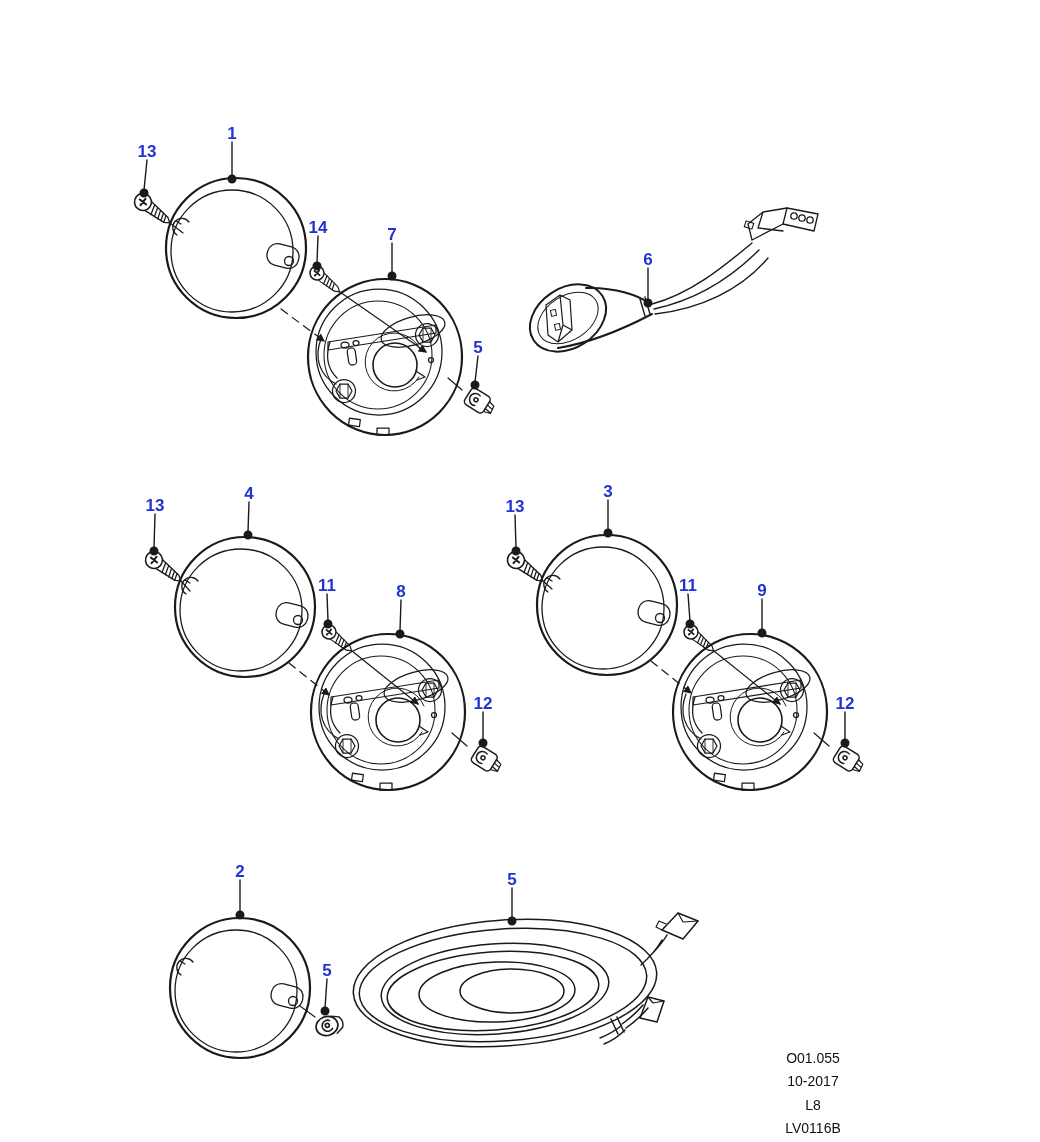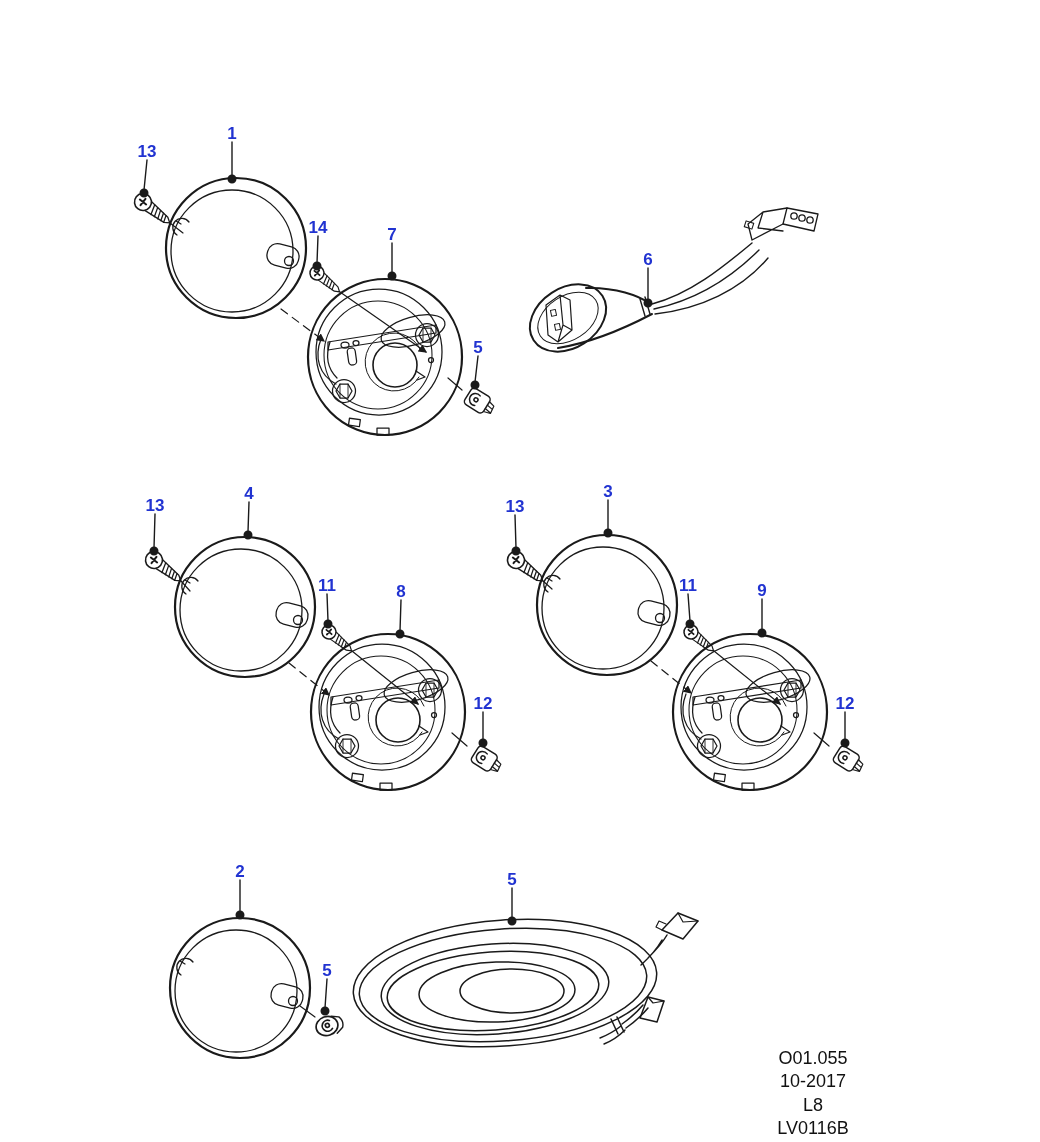--- a/index.html
+++ b/index.html
@@ -11,21 +11,21 @@
     transform:translate(-50%,-50%);
     font-weight:700;
     font-size:17px;
     line-height:1;
     color:var(--callout-blue,#2133d1);
     white-space:nowrap;
     user-select:none;
   }
   .footer{
     position:absolute;left:743px;top:1047px;width:140px;
-    text-align:center;font-size:18px;color:#111;
+    text-align:center;font-size:14px;color:#111;
   }
   .footer div{height:23.4px;line-height:23.4px;}
 </style>
 </head>
 <body>
 
 <div class="page">
 
   <svg class="art" viewBox="0 0 1040 1142" fill="none" stroke="#1a1a1a" stroke-linecap="round" stroke-linejoin="round">
     <defs>

